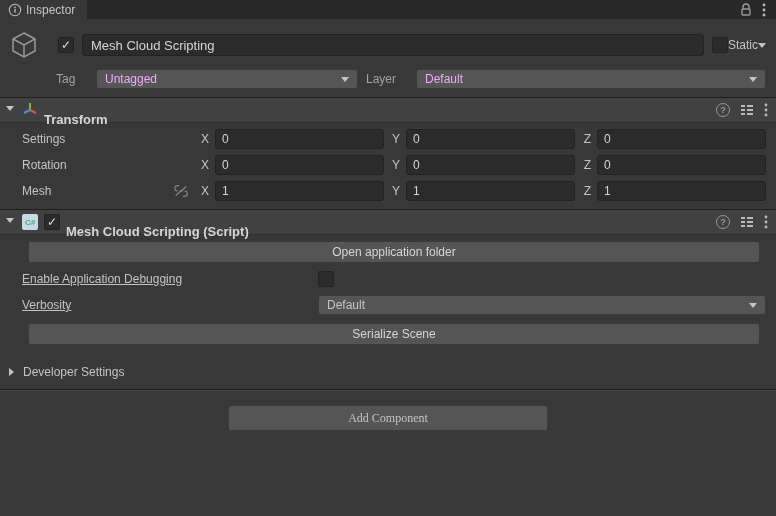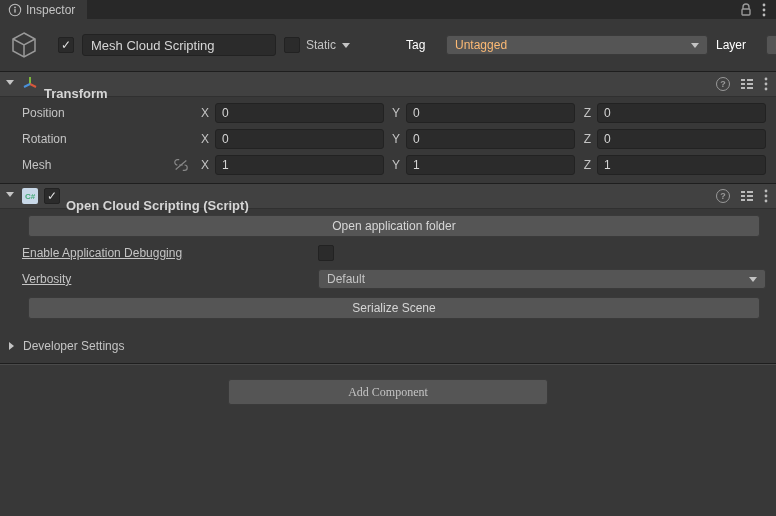--- a/index.html
+++ b/index.html
@@ -32,20 +32,21 @@
     display: flex;
     align-items: center;
     gap: 10px;
     padding-right: 10px;
     color: #999;
   }
   .info-icon-svg { width: 14px; height: 14px; }
   .header {
     padding: 8px 10px 8px 6px;
     display: flex;
+    flex-direction: column;
     gap: 6px;
   }
   .header-row1 {
     display: flex;
     align-items: center;
     gap: 8px;
   }
   .cube-icon {
     width: 36px; height: 36px;
     display: flex; align-items: center; justify-content: center;
@@ -70,46 +71,46 @@
     background: #2b2b2b;
     border: 1px solid #222;
     border-radius: 3px;
     color: #d6d6d6;
     padding: 4px 8px;
     font-size: 13px;
     height: 22px;
     flex: 1;
   }
   .static-box {
-    display: flex; align-items: center; gap: 6px;
+    display: flex; align-items: center; 
   }
   .caret-down {
     width: 0; height: 0;
     border-left: 4px solid transparent;
     border-right: 4px solid transparent;
     border-top: 5px solid #c4c4c4;
   }
   .header-row2 {
     display: flex;
     align-items: center;
     gap: 8px;
     padding-left: 50px;
   }
-  .label { color: #ffffff; min-width: 32px; }
+  .label { color: #a3a3a3; min-width: 32px; }
   .dropdown {
     background: #555;
     border: 1px solid #3a3a3a;
     border-radius: 3px;
     height: 20px;
     display: flex;
     align-items: center;
     justify-content: space-between;
     padding: 0 8px;
     cursor: pointer;
-    color: #fdba74;
+    color: #f0abfc;
   }
   .dd-tag { width: 262px; }
   .dd-layer { flex: 1; }
   .component-header {
     background: #414141;
     height: 26px;
     display: flex;
     align-items: center;
     padding: 0 8px 0 4px;
     gap: 6px;
@@ -277,21 +278,21 @@
     </svg>
     <svg width="4" height="14" viewBox="0 0 4 14">
       <circle cx="2" cy="2" r="1.4" fill="#bbb"></circle>
         <circle cx="2" cy="7" r="1.4" fill="#bbb"></circle>
         <circle cx="2" cy="12" r="1.4" fill="#bbb"></circle>
     </svg>
   </div>
 </div>
 <div class="component-body">
   <div class="vec-row">
-    <span class="vec-label">Position</span>
+    <span class="vec-label">Settings</span>
     <div class="vec-fields">
       <span style="width:18px"></span>
       <span class="axis-label">X</span>
       <input class="num-input" value="0" style="">
       <span class="axis-label">Y</span>
       <input class="num-input" value="0" style="">
       <span class="axis-label">Z</span>
       <input class="num-input" value="0" style="">
     </div>
   </div>
@@ -321,21 +322,21 @@
       <span class="axis-label">Z</span>
       <input class="num-input" value="1" style="">
     </div>
   </div>
 </div>
 
 <div class="component-header">
   <div class="foldout open"></div>
   <div class="script-icon">C#</div>
   <div class="checkbox checked"></div>
-  <span class="comp-title">Open Cloud Scripting (Script)</span>
+  <span class="comp-title">Mesh Cloud Scripting (Script)</span>
   <div class="comp-right">
     <div class="help-circle">?</div>
     <svg width="14" height="14" viewBox="0 0 14 14">
       <rect x="1" y="2" width="4" height="2" fill="#bbb"></rect>
         <rect x="1" y="6" width="4" height="2" fill="#bbb"></rect>
         <rect x="1" y="10" width="4" height="2" fill="#bbb"></rect>
       <rect x="7" y="2" width="6" height="2" fill="#bbb"></rect>
         <rect x="7" y="6" width="6" height="2" fill="#bbb"></rect>
         <rect x="7" y="10" width="6" height="2" fill="#bbb"></rect>
     </svg>

